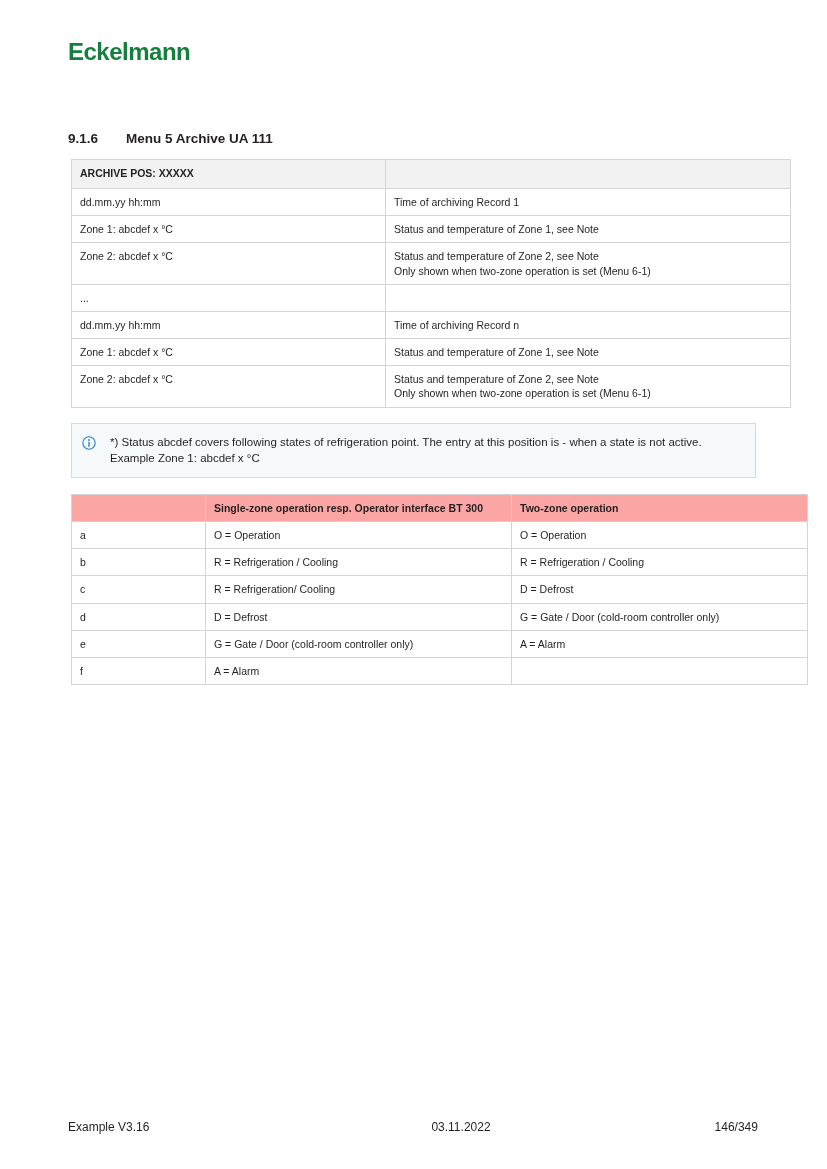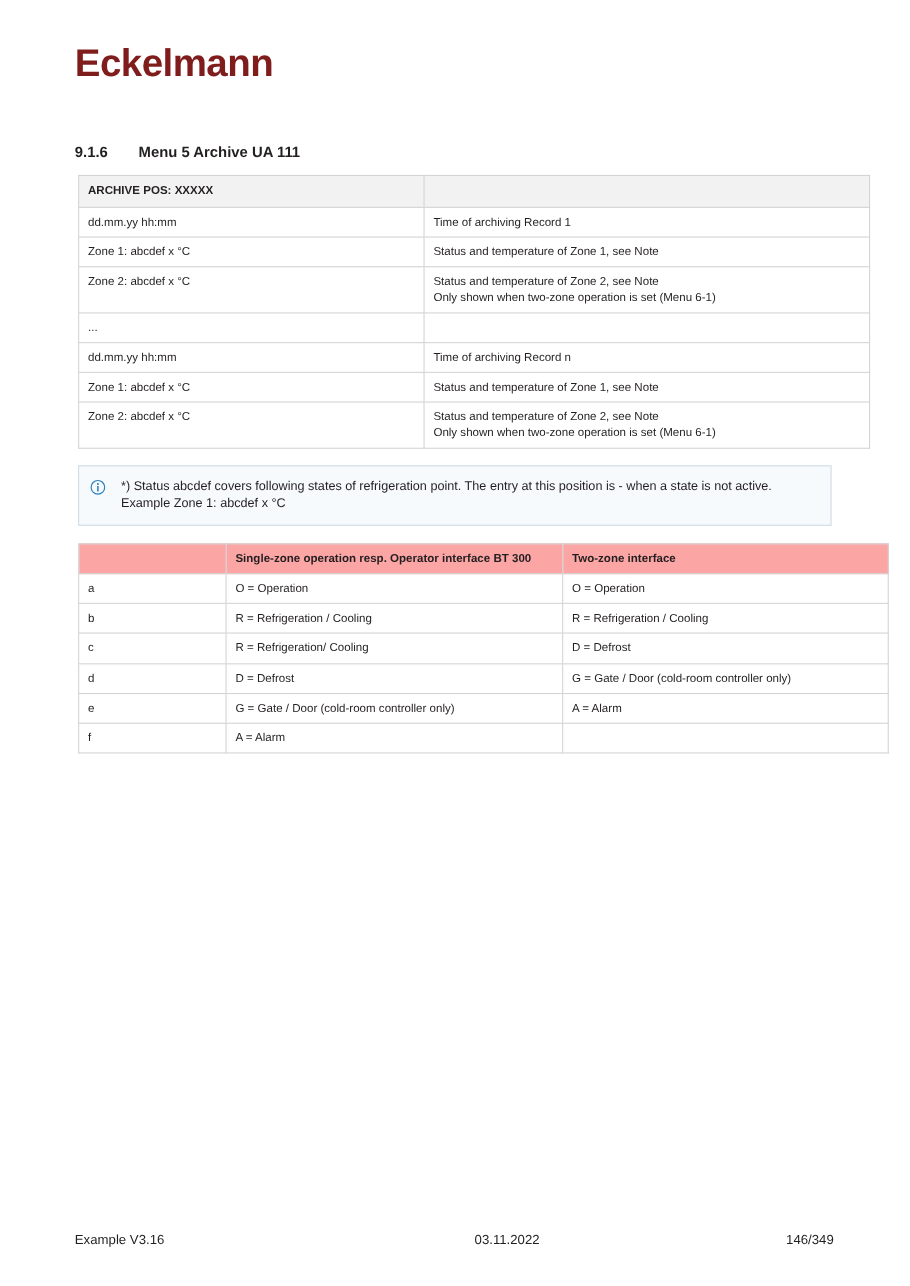--- a/index.html
+++ b/index.html
@@ -18,23 +18,23 @@
   .page {
     position: absolute;
     left: 0; top: 0;
     width: 827px;
     height: 1169px;
   }
   .brand {
     position: absolute;
     left: 68px;
     top: 38px;
-    font-size: 35px;
-    font-weight: bold;
-    color: #7f1d1d;
+    font-size: 24px;
+    font-weight: bold;
+    color: #15803d;
     letter-spacing: -0.5px;
   }
   .section-head {
     position: absolute;
     left: 68px;
     top: 131px;
     width: 690px;
     font-size: 13.5px;
     font-weight: bold;
     color: #231f20;
@@ -179,21 +179,21 @@
         </svg>
       </span>
       <span class="note-text">*) Status abcdef covers following states of refrigeration point. The entry at this position is - when a state is not active. Example Zone 1: abcdef x °C</span>
     </div>
 
     <table class="t2">
       <tbody>
         <tr class="hdr">
           <td class="k"></td>
           <td class="m">Single-zone operation resp. Operator interface BT 300</td>
-          <td class="r">Two-zone interface</td>
+          <td class="r">Two-zone operation</td>
         </tr>
         <tr>
           <td class="k">a</td>
           <td class="m">O = Operation</td>
           <td class="r">O = Operation</td>
         </tr>
         <tr>
           <td class="k">b</td>
           <td class="m">R = Refrigeration / Cooling</td>
           <td class="r">R = Refrigeration / Cooling</td>

